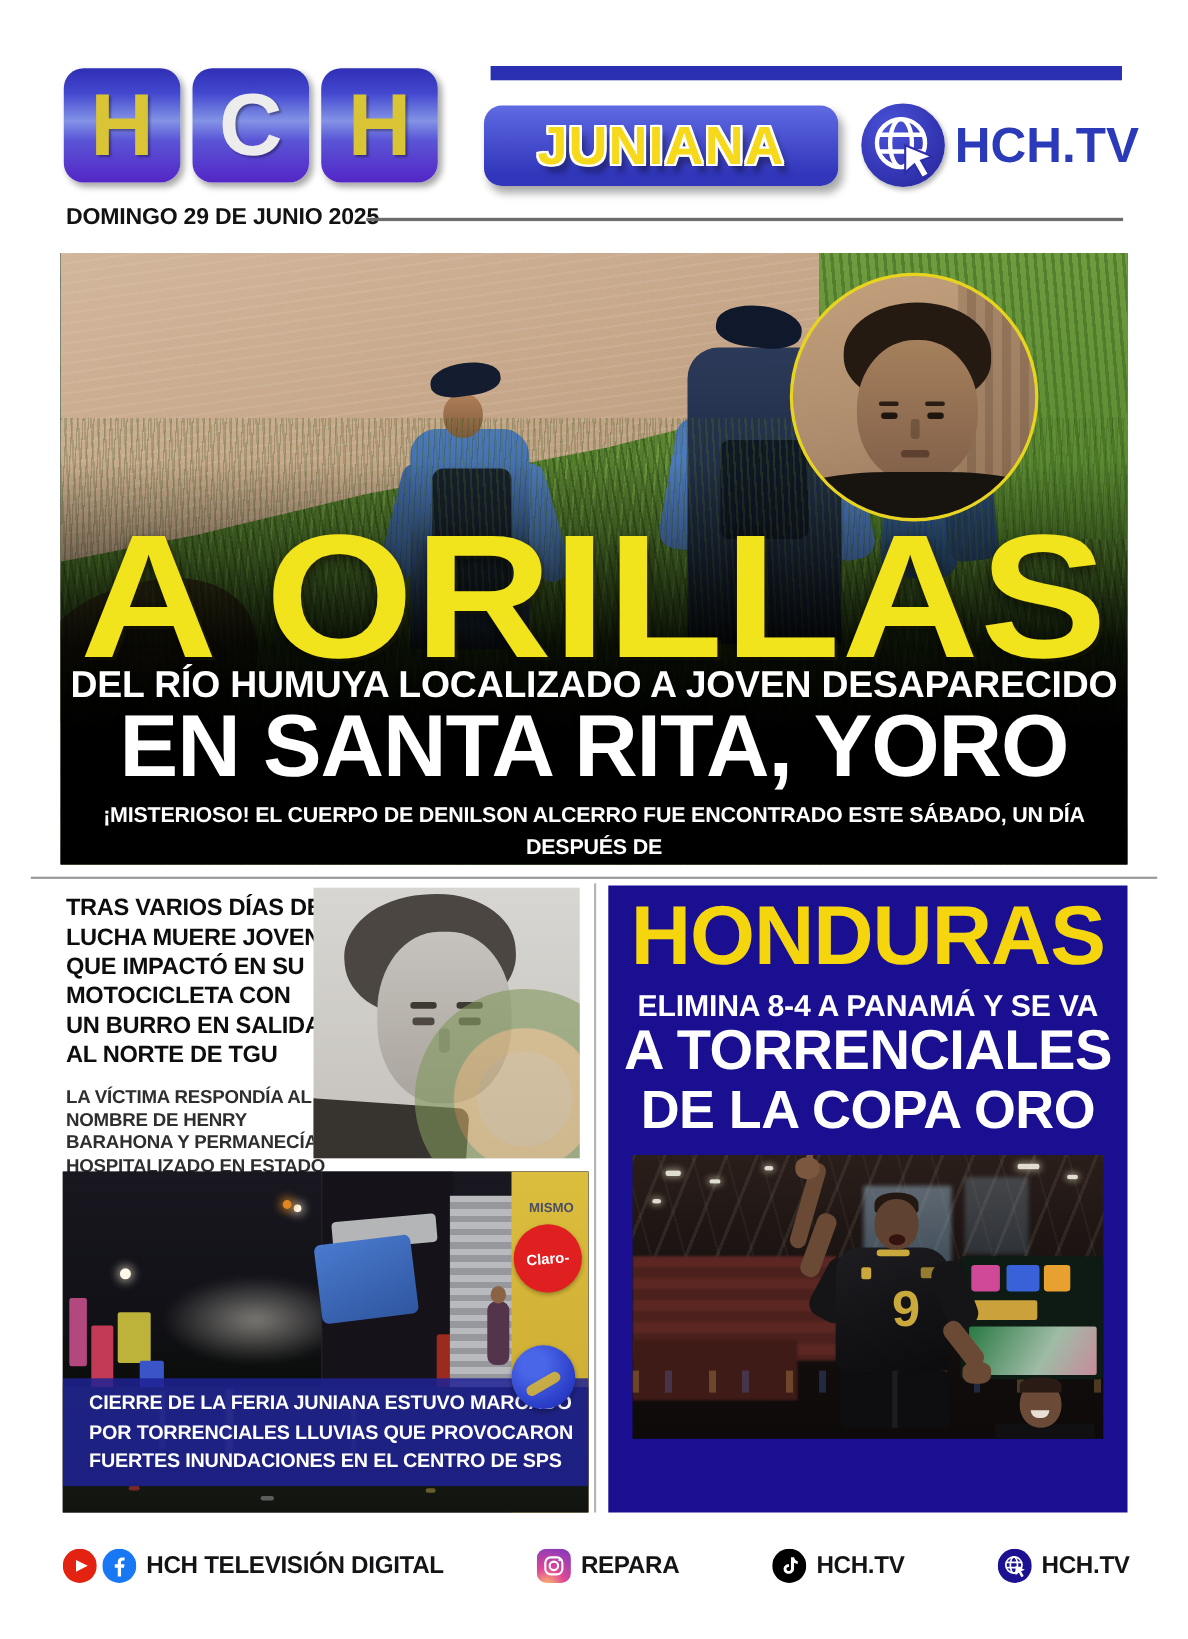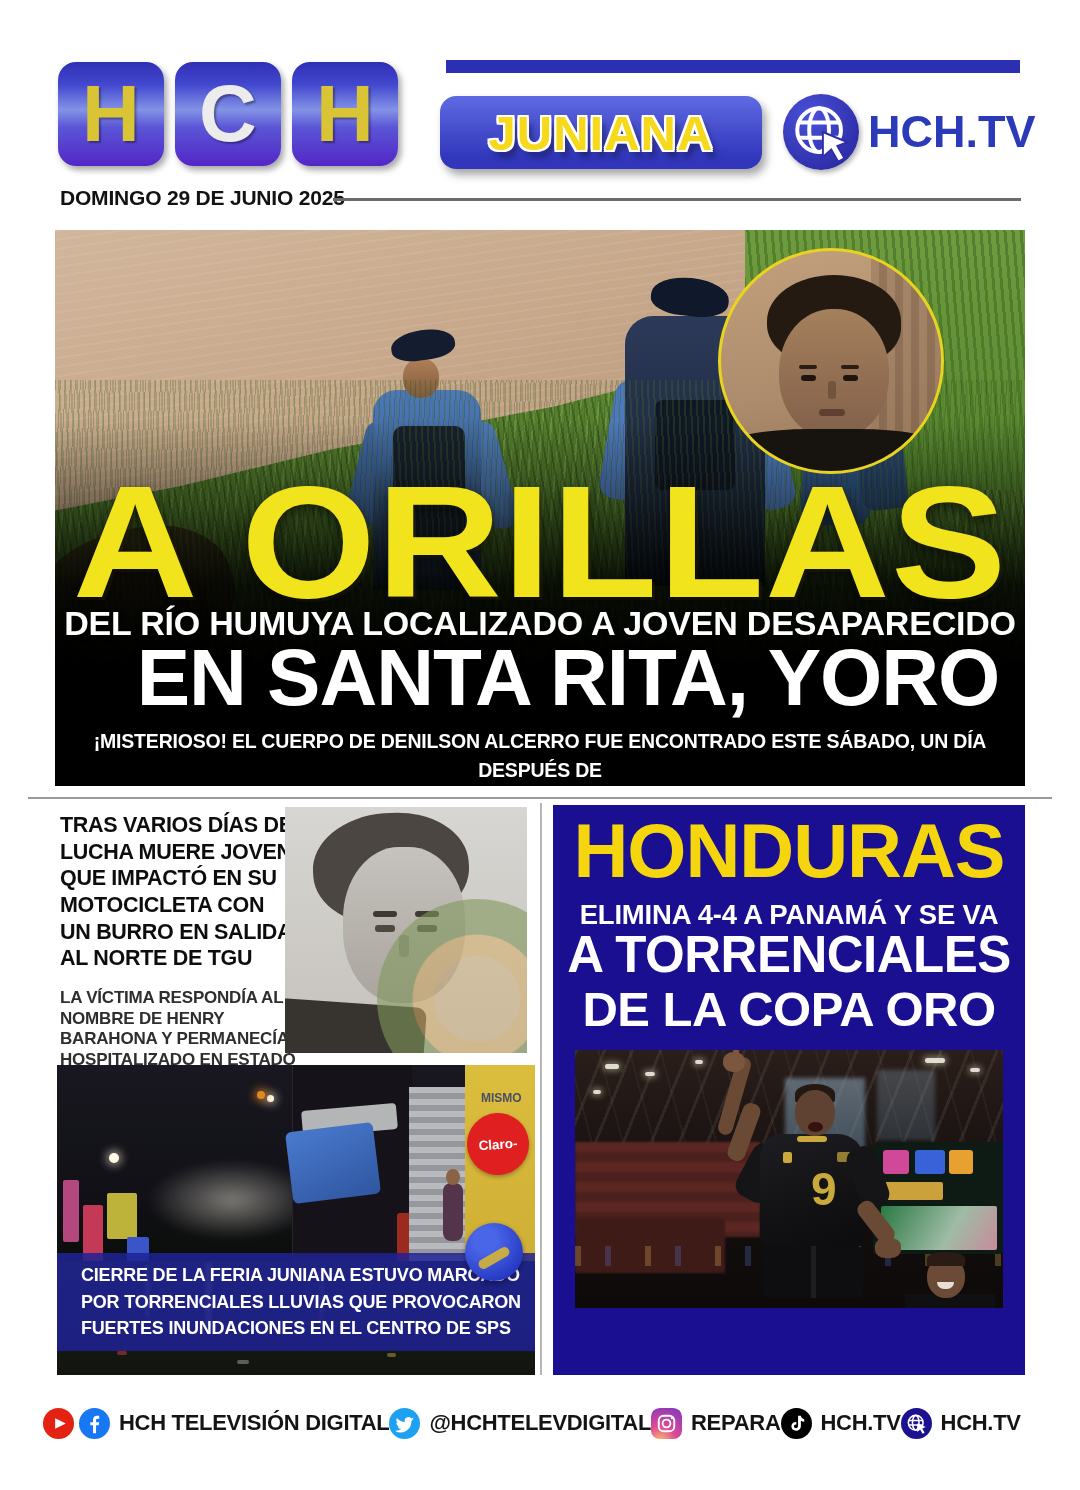--- a/index.html
+++ b/index.html
@@ -112,21 +112,21 @@
   .ip-mouth{ position:absolute; left:98px; top:158px; width:26px; height:7px; background:#5e4030; border-radius:4px; }
   .ip-shirt{ position:absolute; left:0; top:178px; width:226px; height:48px; background:#17130f; border-radius:40% 40% 0 0; }
 
   .headline-xl{ position:absolute; left:0; top:232px; width:970px; text-align:center; z-index:4;
     font-size:160px; font-weight:700; line-height:1; color:#f2e41c; letter-spacing:1px;
     transform:scaleX(1.08); transform-origin:center;
     text-shadow:0 6px 12px rgba(0,0,0,.55), 3px 3px 0 rgba(70,60,0,.25); }
   .headline-mid{ position:absolute; left:0; top:374px; width:970px; text-align:center; z-index:4;
     font-size:34px; font-weight:700; color:#fff; letter-spacing:-.2px; text-shadow:0 3px 6px rgba(0,0,0,.6); }
   .headline-lg{ position:absolute; left:0; top:408px; width:970px; text-align:center; z-index:4;
-    font-size:80px; font-weight:700; line-height:1; color:#fff; letter-spacing:-1px; text-shadow:0 4px 8px rgba(0,0,0,.6);margin-left:28px; }
+    font-size:80px; font-weight:700; line-height:1; color:#fff; letter-spacing:-1px; text-shadow:0 4px 8px rgba(0,0,0,.6); }
   .sub-band{ position:absolute; left:0; top:497px; width:970px; text-align:center; z-index:4;
     font-size:19.5px; font-weight:700; color:#fff; line-height:1.5; white-space:pre-line; letter-spacing:-.2px; }
 
   .divider-h{ position:absolute; left:28px; top:797px; width:1024px; height:2px; background:#9a9a9a; }
   .divider-v{ position:absolute; left:540px; top:803px; width:2px; height:572px; background:#b5b5b5; }
 
   
   .left-headline{ position:absolute; left:60px; top:812px; width:236px;
     font-size:21.5px; font-weight:700; color:#0d0d0d; line-height:1.24; white-space:pre-line; letter-spacing:-.3px; }
   .left-detail{ position:absolute; left:60px; top:988px; width:240px;
@@ -227,21 +227,21 @@
   .pl-logo{ position:absolute; left:262px; top:102px; width:16px; height:10px; background:#caa83c; opacity:.7; border-radius:2px; }
   .pl-num{ position:absolute; left:236px; top:116px; font-size:46px; font-weight:700; color:#c9a83c; line-height:1; }
   .pl-shorts{ position:absolute; left:188px; top:196px; width:100px; height:52px; background:#0e0e10; border-radius:6px; }
   .pl-shorts-line{ position:absolute; left:236px; top:196px; width:5px; height:52px; background:#1d1d22; }
   .p2-head{ position:absolute; left:352px; top:206px; width:38px; height:42px; background:#6b4b38; border-radius:48%; }
   .p2-hair{ position:absolute; left:352px; top:202px; width:38px; height:14px; background:#2a1c14; border-radius:50% 50% 0 0; }
   .p2-smile{ position:absolute; left:362px; top:232px; width:17px; height:7px; background:#e8e0d4; border-radius:0 0 8px 8px; }
   .p2-body{ position:absolute; left:330px; top:244px; width:90px; height:16px; background:#101012; }
 
   
-  .footer{ position:absolute; left:43px; top:1398px; width:970px; height:50px;
+  .footer{ position:absolute; left:57px; top:1398px; width:970px; height:50px;
     display:flex; align-items:center; justify-content:space-between; }
   .footer-item{ display:flex; align-items:center; gap:9px; }
   .footer-item .label{ font-size:22px; font-weight:700; color:#141417; letter-spacing:-.3px; white-space:nowrap; }
   .soc{ width:31px; height:31px; display:block; }
 </style>
 </head>
 <body>
 
 <div class="page">
 
@@ -390,21 +390,21 @@
 FUERTES INUNDACIONES EN EL CENTRO DE SPS</div>
       </div>
       <div class="fp-ball">
           <div></div>
         </div>
     </div>
   </section>
 
   <section class="right-panel">
     <div class="sp-top">HONDURAS</div>
-    <div class="sp-mid">ELIMINA 4-4 A PANAMÁ Y SE VA</div>
+    <div class="sp-mid">ELIMINA 8-4 A PANAMÁ Y SE VA</div>
     <div class="sp-l3">A TORRENCIALES</div>
     <div class="sp-l4">DE LA COPA ORO</div>
 
     <div class="soccer-photo">
       <div class="sp-truss"></div>
       <div class="sp-dot" style="left:30px;top:14px;width:14px;height:5px;"></div>
       <div class="sp-dot" style="left:70px;top:22px;width:10px;height:4px;"></div>
       <div class="sp-dot" style="left:120px;top:10px;width:8px;height:4px;"></div>
       <div class="sp-dot" style="left:18px;top:40px;width:8px;height:4px;"></div>
       <div class="sp-dot" style="left:350px;top:8px;width:20px;height:5px;"></div>
@@ -454,27 +454,20 @@
         <circle cx="16" cy="16" r="16" fill="#e32212"></circle>
         <path d="M12.5 10.5 L23.5 16 12.5 21.5z" fill="#fff"></path>
       </svg>
       <svg class="soc" viewBox="0 0 32 32" style="margin-left:-4px;">
         <circle cx="16" cy="16" r="16" fill="#1877f2"></circle>
         <path d="M17.6 26v-8.2h2.8l.4-3.2h-3.2v-2c0-.9.3-1.6 1.6-1.6h1.7V8.2c-.3 0-1.3-.1-2.4-.1-2.4 0-4 1.5-4 4.1v2.4h-2.8v3.2h2.8V26z" fill="#fff"></path>
       </svg>
       <span class="label">HCH TELEVISIÓN DIGITAL</span>
     </div>
 
-    <div class="footer-item">
-      <svg class="soc" viewBox="0 0 32 32">
-        <circle cx="16" cy="16" r="16" fill="#1da1f2"></circle>
-        <path d="M26 11.3c-.7.3-1.4.5-2.2.6.8-.5 1.4-1.2 1.7-2.1-.8.4-1.6.8-2.5 1a3.9 3.9 0 0 0-6.7 3.6 11.1 11.1 0 0 1-8.1-4.1 3.9 3.9 0 0 0 1.2 5.2c-.6 0-1.2-.2-1.8-.5v.1c0 1.9 1.3 3.5 3.1 3.8-.6.2-1.2.2-1.8.1a3.9 3.9 0 0 0 3.7 2.7A7.9 7.9 0 0 1 6 23.4a11.1 11.1 0 0 0 17.1-9.9c.8-.5 1.4-1.2 1.9-2.2z" fill="#fff"></path>
-      </svg>
-      <span class="label">@HCHTELEVDIGITAL</span>
-    </div>
 
     <div class="footer-item">
       <svg class="soc" viewBox="0 0 32 32">
         <defs>
           <radialGradient id="igGrad" cx="0.3" cy="1.1" r="1.3">
             <stop offset="0" stop-color="#fdc468"></stop>
             <stop offset="0.4" stop-color="#df4996"></stop>
             <stop offset="0.9" stop-color="#8a3ab9"></stop>
           </radialGradient>
         </defs>

